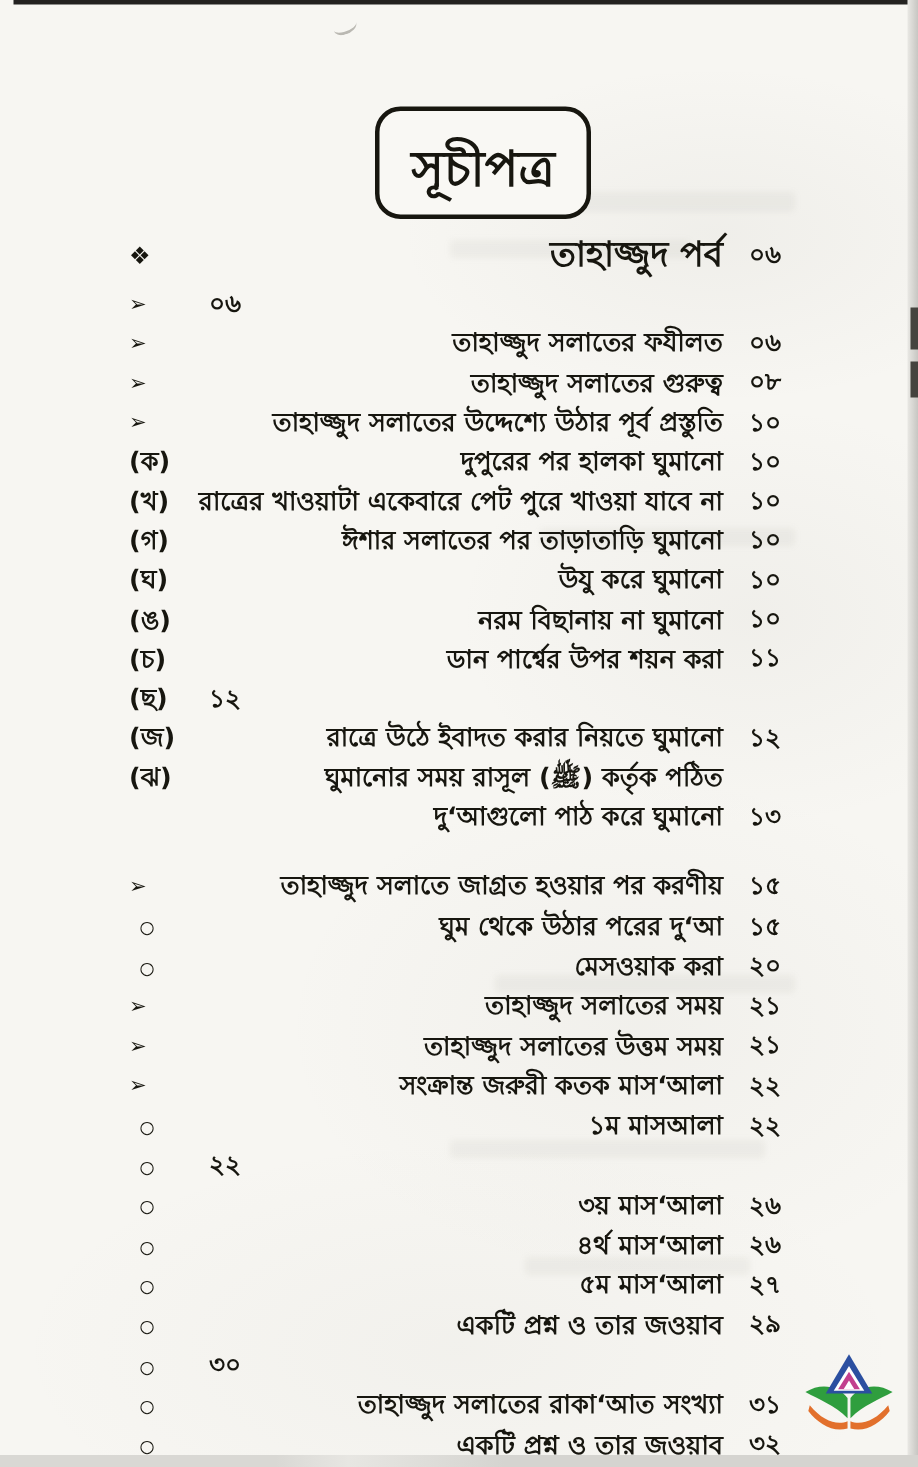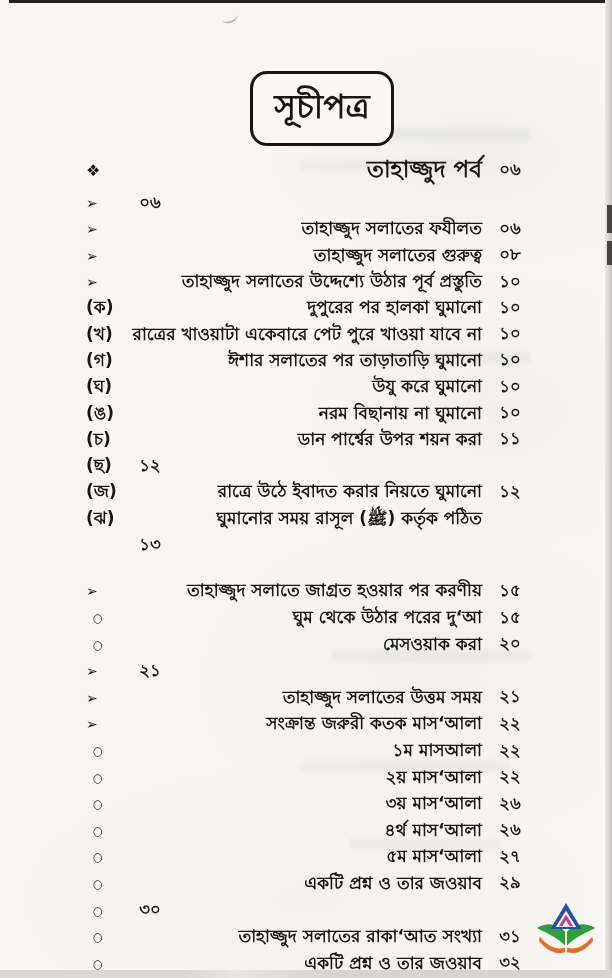--- a/index.html
+++ b/index.html
@@ -36,21 +36,21 @@
   .g1{left:340px;top:128px;width:190px;height:13px;}
   .g2{left:300px;top:160px;width:160px;height:12px;}
   .g3{left:360px;top:352px;width:170px;height:12px;}
   .g4{left:330px;top:650px;width:200px;height:12px;}
   .g5{left:300px;top:760px;width:210px;height:12px;}
   .g6{left:350px;top:838px;width:150px;height:12px;}
 
   .title-box{
     position:absolute;left:250px;top:71px;width:138px;height:69px;
     border:3px solid #17160f;border-radius:17px;background:#f9f8f4;
-    display:flex;align-items:center;justify-content:center;
+    display:flex;align-items:flex-end;justify-content:center;
   }
   .title-box span{font-size:33px;font-weight:800;letter-spacing:0;}
 
   .toc{position:absolute;left:86px;top:150px;width:444px;display:flex;flex-direction:column;}
   .row{display:flex;align-items:center;height:26.3px;}
   .row.section{height:40px;}
   .row.spacer{height:20px;}
   .bullet{flex:0 0 36px;white-space:nowrap;font-weight:700;font-size:14px;}
   .section .bullet{font-size:16px;}
   .letter .bullet{font-size:17px;}
@@ -149,60 +149,61 @@
         <span class="label">রাত্রে উঠে ইবাদত করার নিয়তে ঘুমানো</span>
         <span class="pagenum">১২</span>
       </div>
       <div class="row letter">
         <span class="bullet">(ঝ)</span>
         <span class="label">ঘুমানোর সময় রাসূল (ﷺ) কর্তৃক পঠিত</span>
         <span class="pagenum"></span>
       </div>
       <div class="row cont">
         <span class="bullet"></span>
+        <span class="label">দু‘আগুলো পাঠ করে ঘুমানো</span>
         <span class="pagenum">১৩</span>
       </div>
       <div class="row spacer"></div>
       <div class="row arrow b2" style="height: 26.6px;">
         <span class="bullet">➢</span>
         <span class="label">তাহাজ্জুদ সলাতে জাগ্রত হওয়ার পর করণীয়</span>
         <span class="pagenum">১৫</span>
       </div>
       <div class="row circle b2" style="height: 26.6px;">
         <span class="bullet">○</span>
         <span class="label">ঘুম থেকে উঠার পরের দু‘আ</span>
         <span class="pagenum">১৫</span>
       </div>
       <div class="row circle b2" style="height: 26.6px;">
         <span class="bullet">○</span>
         <span class="label">মেসওয়াক করা</span>
         <span class="pagenum">২০</span>
       </div>
       <div class="row arrow b2" style="height: 26.6px;">
         <span class="bullet">➢</span>
+        <span class="label">তাহাজ্জুদ সলাতের সময়</span>
         <span class="pagenum">২১</span>
       </div>
       <div class="row arrow b2" style="height: 26.6px;">
         <span class="bullet">➢</span>
         <span class="label">তাহাজ্জুদ সলাতের উত্তম সময়</span>
         <span class="pagenum">২১</span>
       </div>
       <div class="row arrow b2" style="height: 26.6px;">
         <span class="bullet">➢</span>
         <span class="label">সংক্রান্ত জরুরী কতক মাস‘আলা</span>
         <span class="pagenum">২২</span>
       </div>
       <div class="row circle b2" style="height: 26.6px;">
         <span class="bullet">○</span>
         <span class="label">১ম মাসআলা</span>
         <span class="pagenum">২২</span>
       </div>
       <div class="row circle b2" style="height: 26.6px;">
         <span class="bullet">○</span>
-        <span class="label">২য় মাস‘আলা</span>
         <span class="pagenum">২২</span>
       </div>
       <div class="row circle b2" style="height: 26.6px;">
         <span class="bullet">○</span>
         <span class="label">৩য় মাস‘আলা</span>
         <span class="pagenum">২৬</span>
       </div>
       <div class="row circle b2" style="height: 26.6px;">
         <span class="bullet">○</span>
         <span class="label">৪র্থ মাস‘আলা</span>

